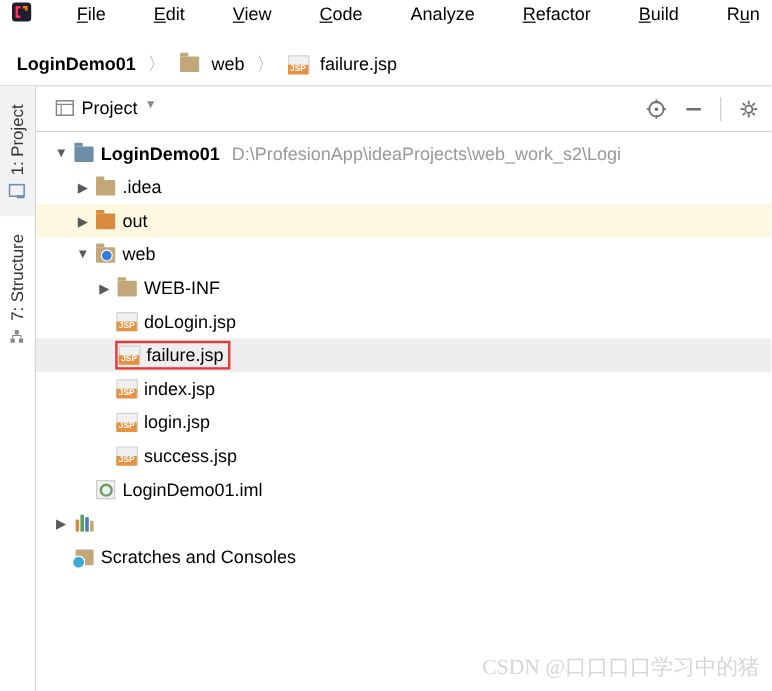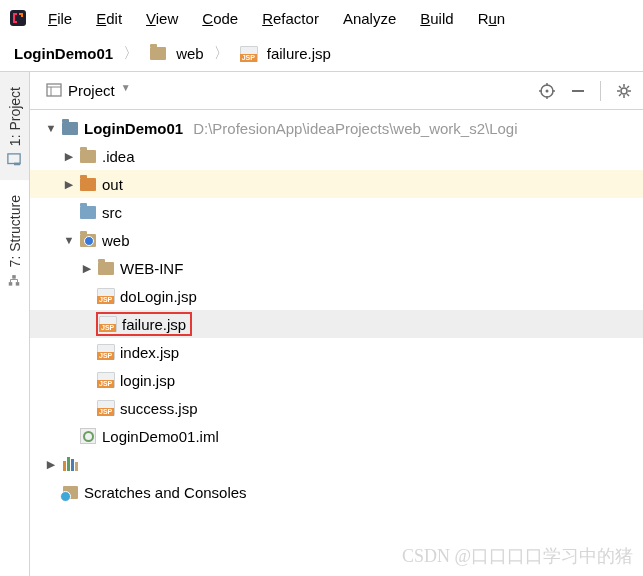--- a/index.html
+++ b/index.html
@@ -10,24 +10,24 @@
       color: #000;
       width: 643px;
       height: 576px;
       overflow: hidden;
       position: relative;
     }
     
     
     .menubar {
       display: flex;
-      align-items: center;
+      align-items: flex-start;
       height: 36px;
       padding: 0 8px;
-      gap: 4px;
+      gap: 20px;
     }
     .app-icon {
       width: 20px;
       height: 20px;
       margin-right: 6px;
       display: flex;
       align-items: center;
       justify-content: center;
     }
     .menubar-item {
@@ -280,22 +280,22 @@
     <svg width="20" height="20" viewBox="0 0 20 20">
       <rect x="2" y="2" width="16" height="16" rx="3" fill="#1e1e2e"></rect>
       <path d="M5 5 L9 5 L9 7 L7 7 L7 13 L9 13 L9 15 L5 15 Z" fill="#fe315d"></path>
       <path d="M11 5 L15 5 L15 9 L13 9 L13 7 L11 7 Z" fill="#f97a12"></path>
     </svg>
   </div>
   <div class="menubar-item"><span class="mnemonic">F</span><span>ile</span></div>
   <div class="menubar-item"><span class="mnemonic">E</span>dit</div>
   <div class="menubar-item"><span class="mnemonic">V</span>iew</div>
   <div class="menubar-item"><span class="mnemonic">C</span>ode</div>
+  <div class="menubar-item">Analyze</div>
   <div class="menubar-item"><span class="mnemonic">R</span>efactor</div>
-  <div class="menubar-item">Analyze</div>
   <div class="menubar-item"><span class="mnemonic">B</span>uild</div>
   <div class="menubar-item">R<span class="mnemonic">u</span>n</div>
 </div>
 
 <div class="breadcrumb">
   <div class="bc-item bold">LoginDemo01</div>
   <span class="bc-sep">〉</span>
   <div class="bc-item">
     <span class="node-icon">
         <span class="folder">
@@ -406,30 +406,20 @@
         <span class="tri">▶</span>
         <span class="node-icon">
             <span class="folder orange">
               <span class="folder-tab"></span>
             </span>
           </span>
         <span class="node-label">out</span>
       </div>
       <div class="tree-row">
         <span class="indent" style="width:22px"></span>
-        <span class="tri placeholder">▶</span>
-        <span class="node-icon">
-            <span class="folder blue">
-              <span class="folder-tab"></span>
-            </span>
-          </span>
-        <span class="node-label">src</span>
-      </div>
-      <div class="tree-row">
-        <span class="indent" style="width:22px"></span>
         <span class="tri">▼</span>
         <span class="node-icon">
             <span class="folder web">
               <span class="folder-tab"></span>
             </span>
           </span>
         <span class="node-label">web</span>
       </div>
       <div class="tree-row">
         <span class="indent" style="width:40px"></span>

